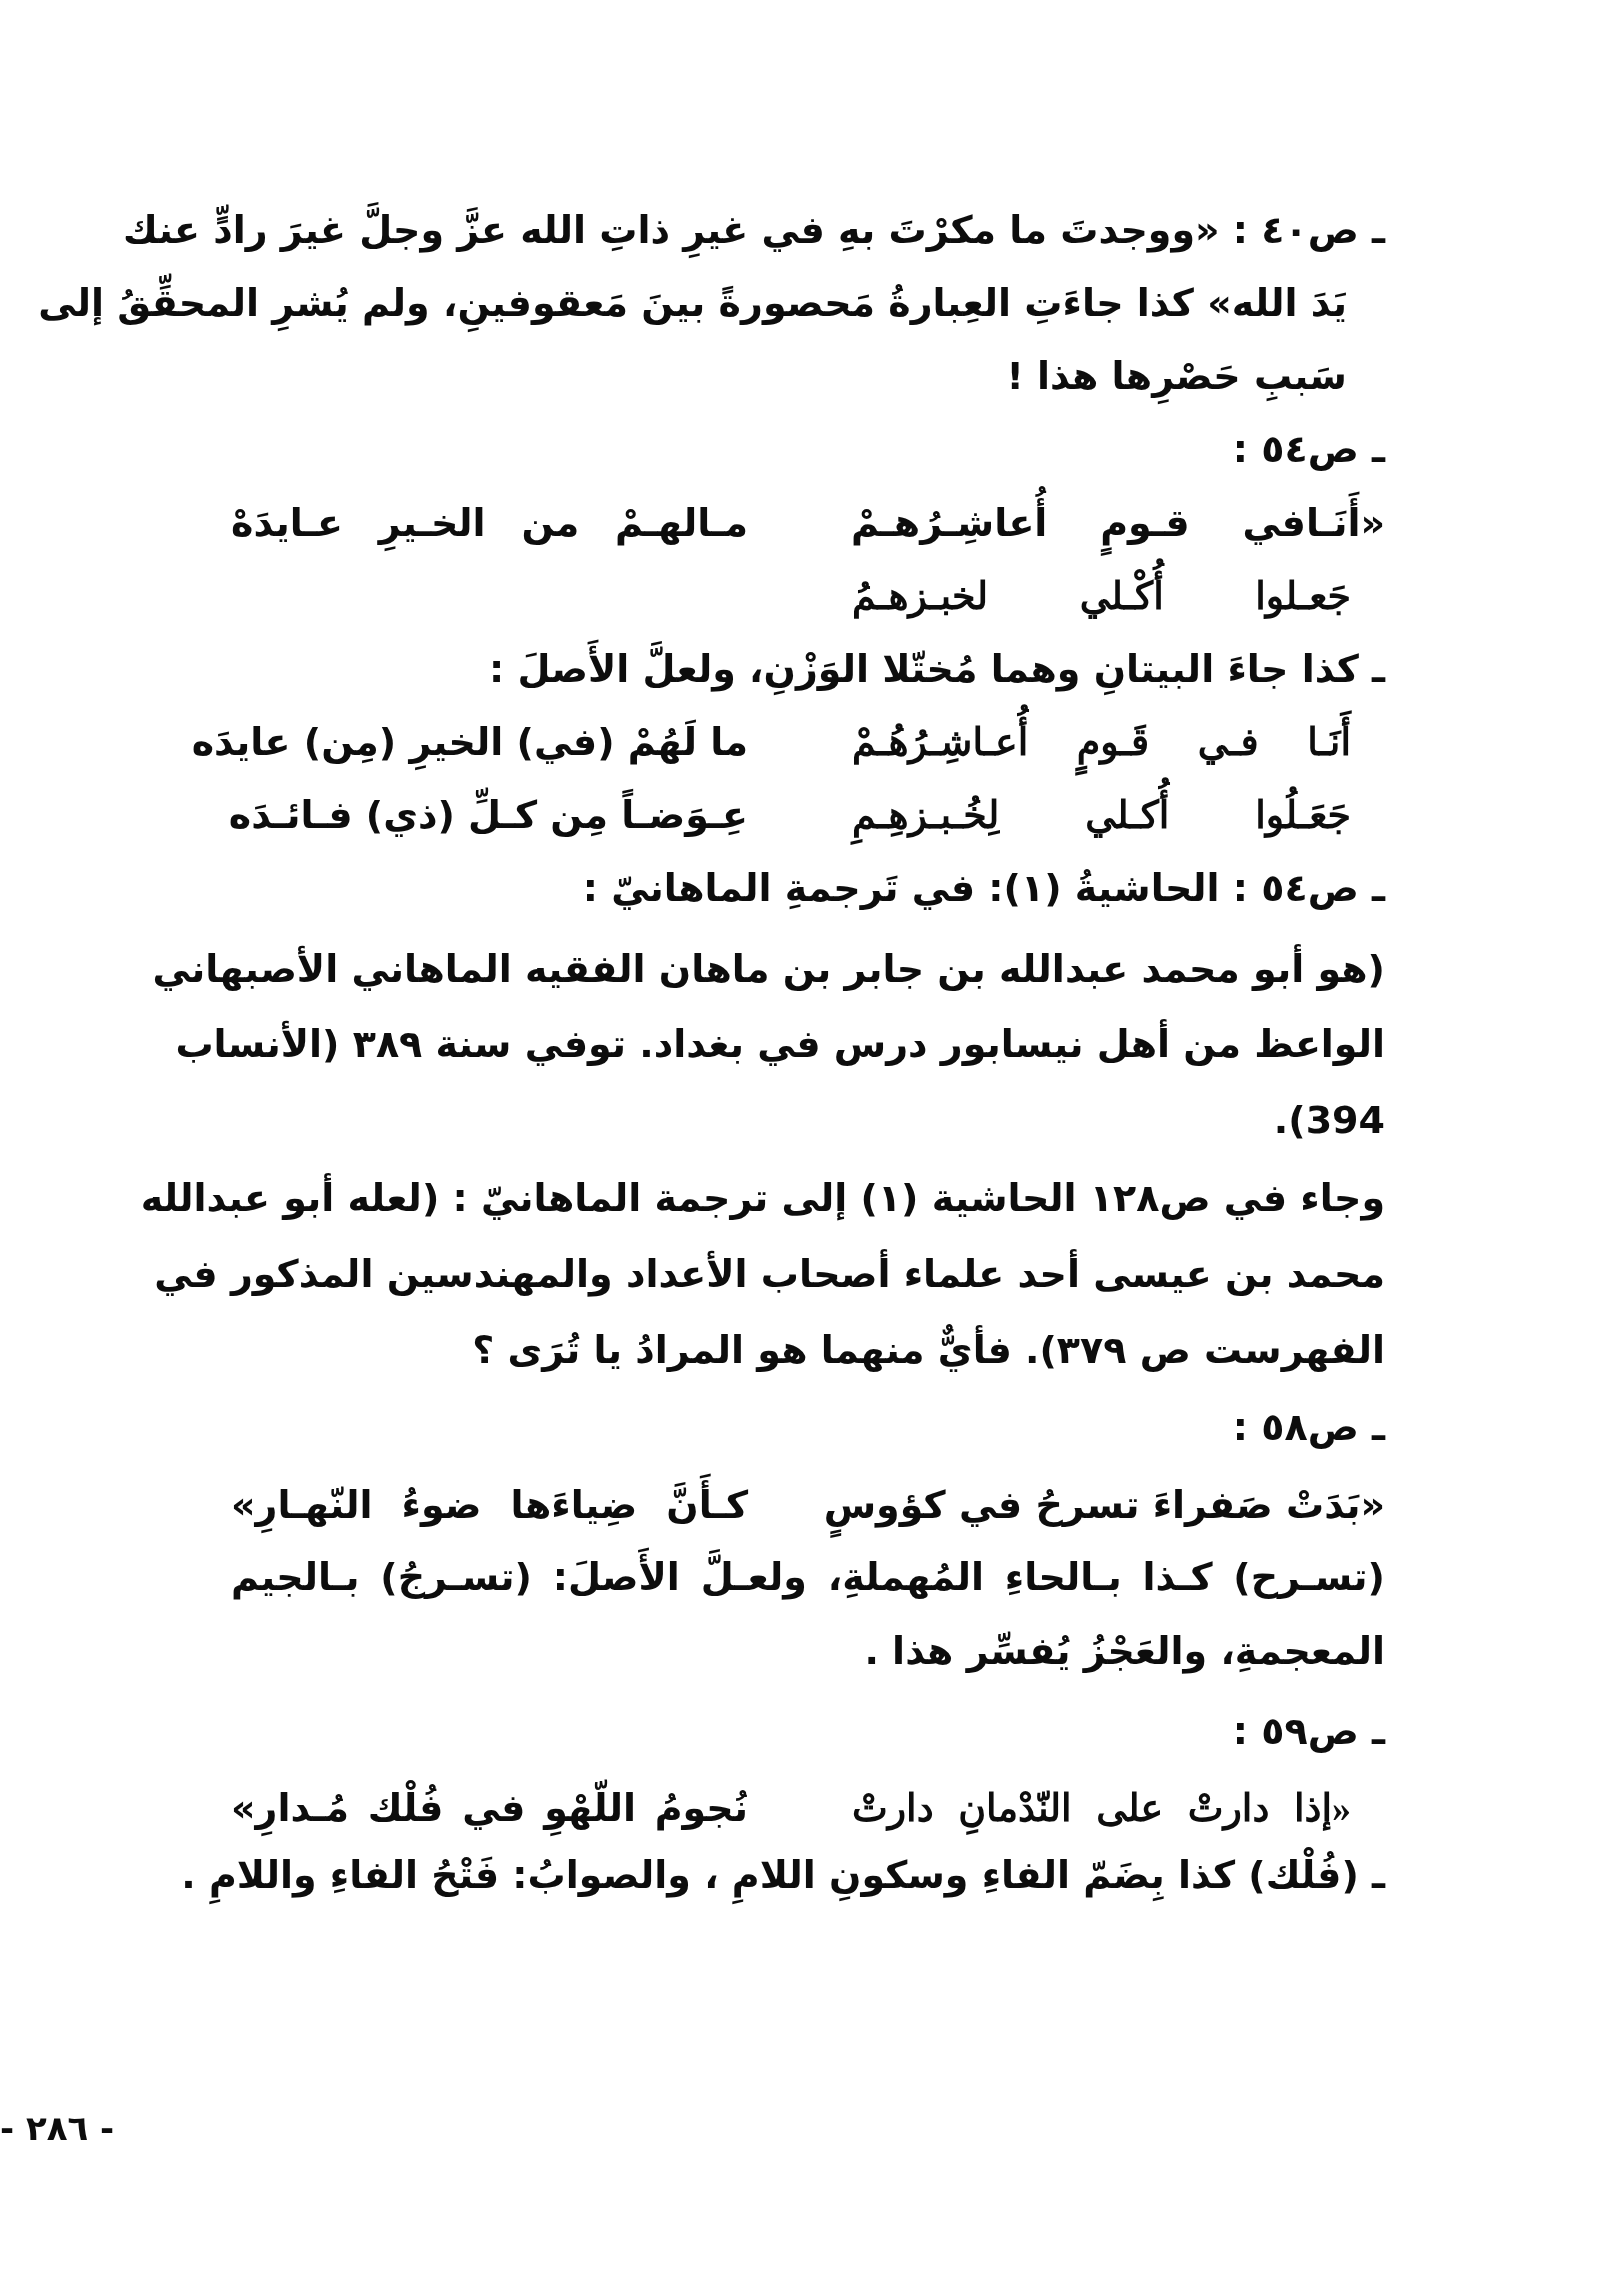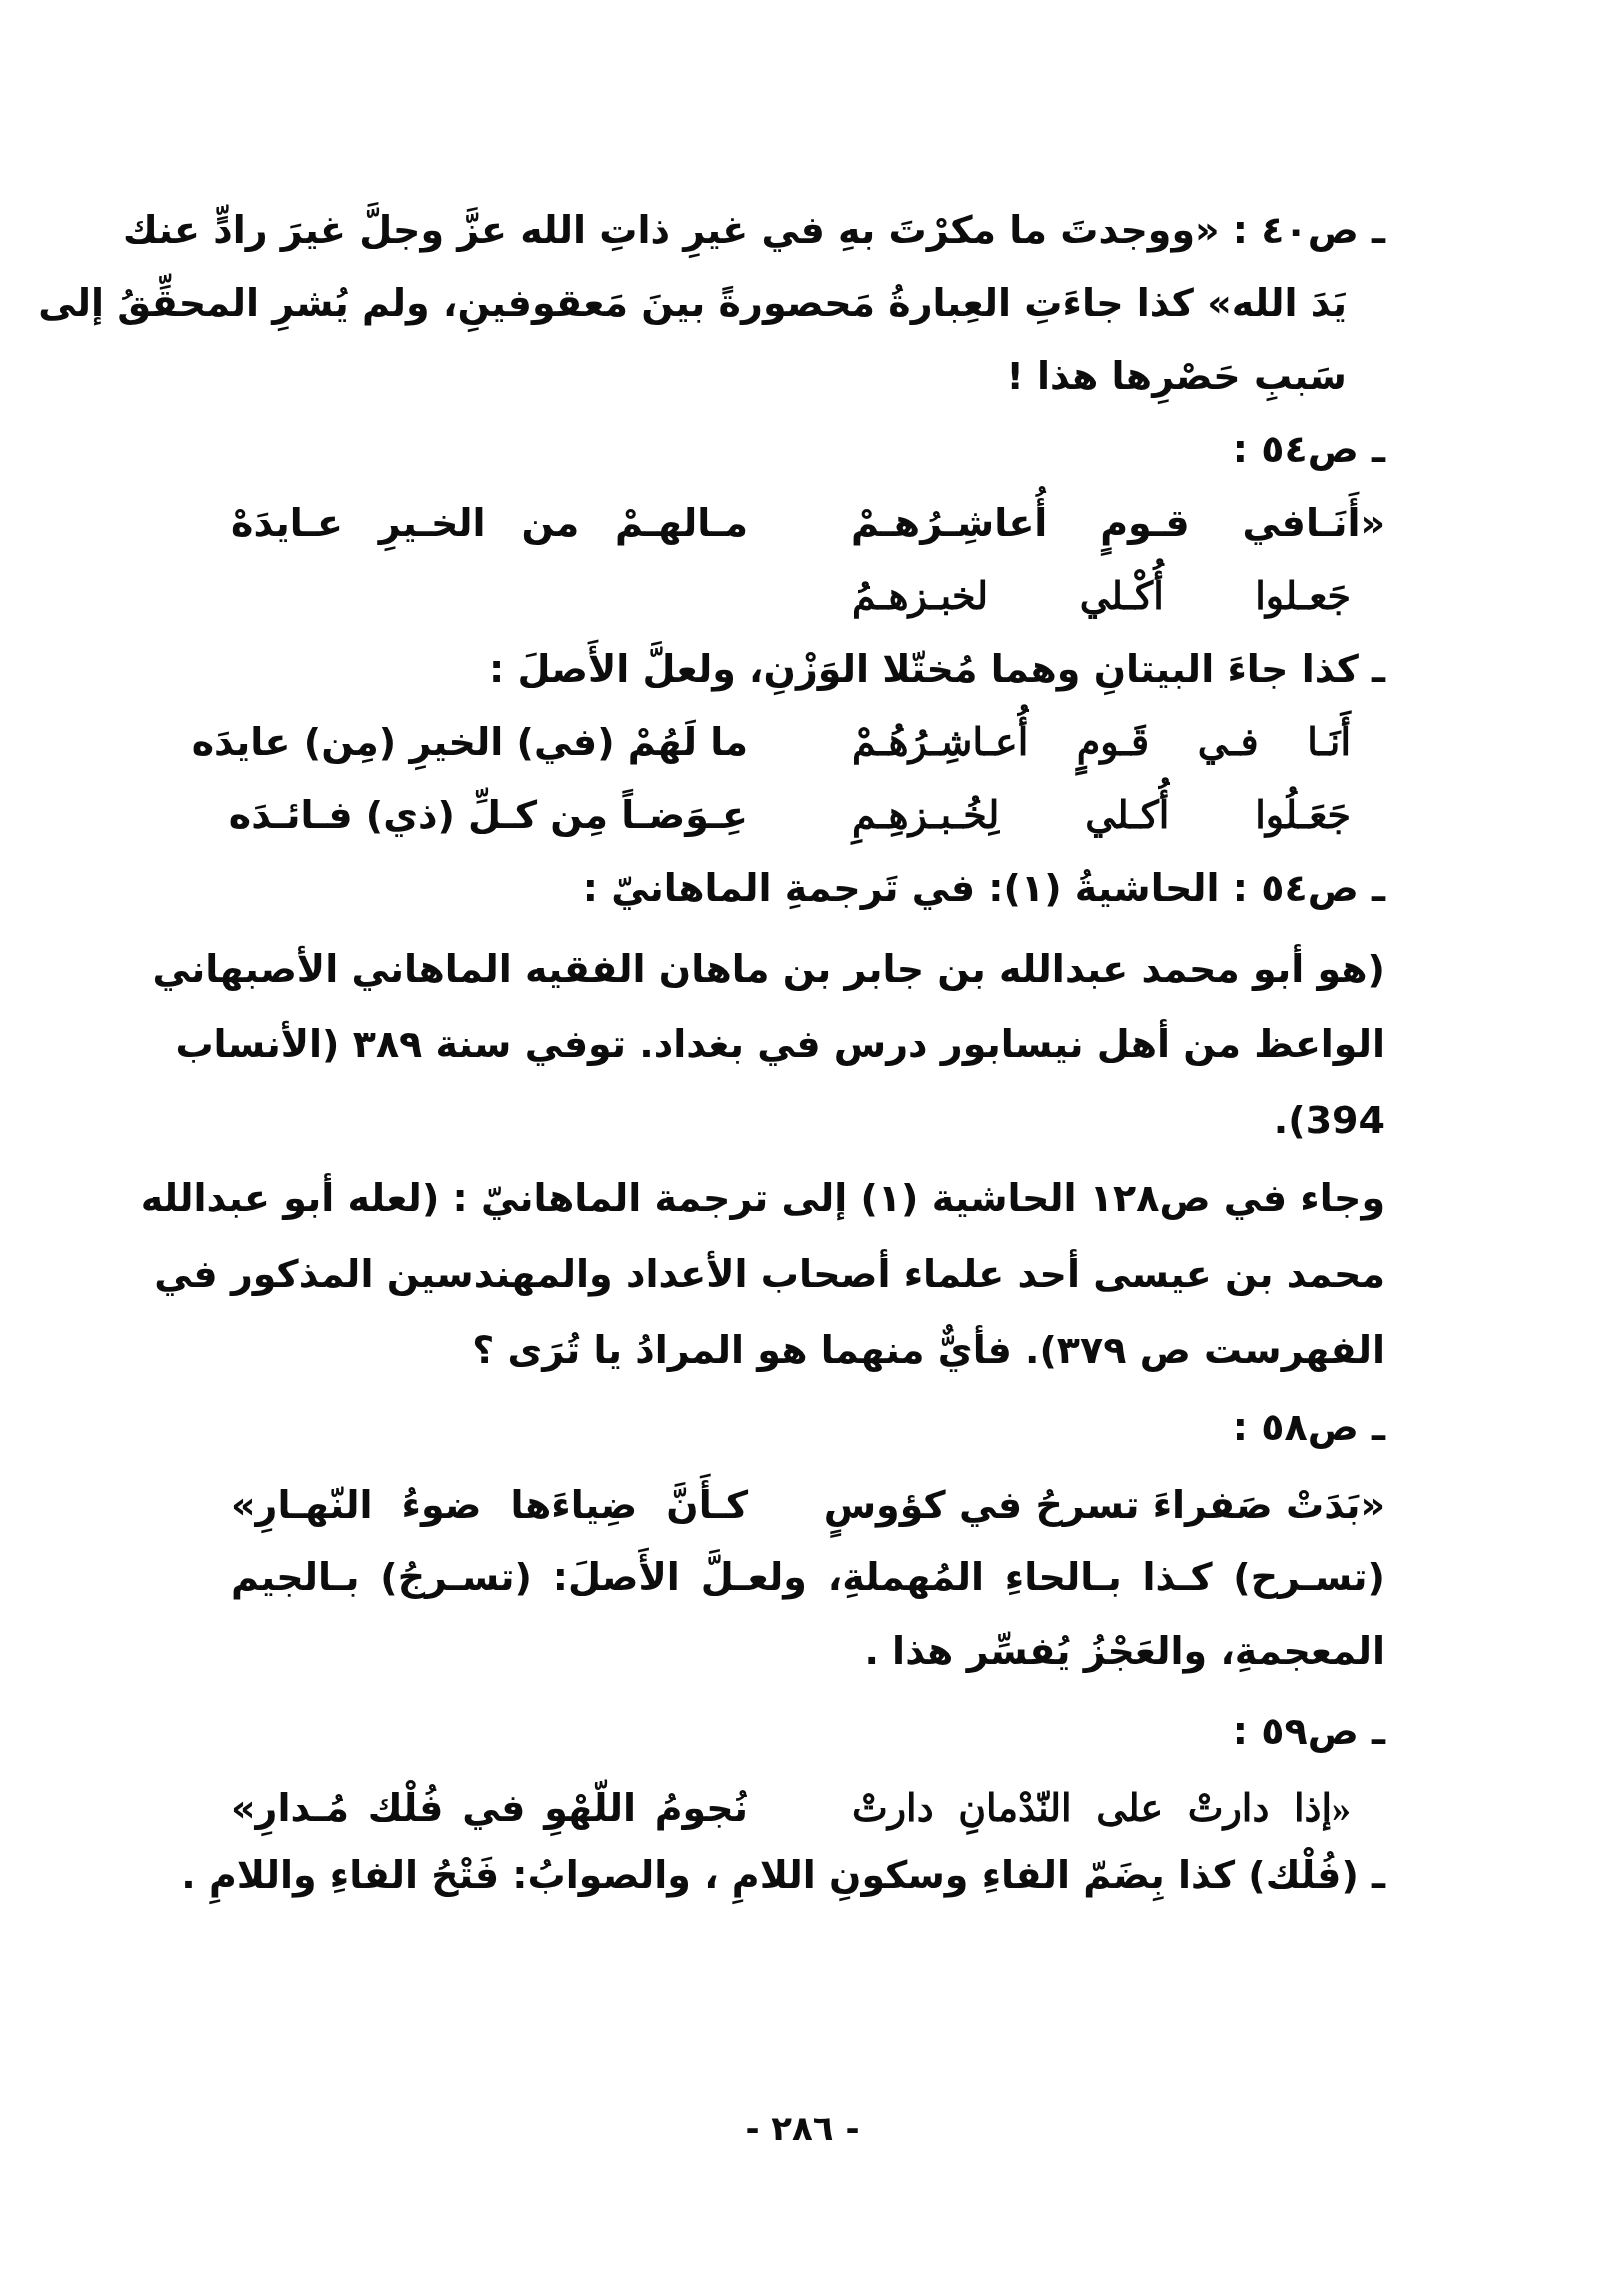--- a/index.html
+++ b/index.html
@@ -60,21 +60,21 @@
     left: 0;
     width: 517px;
     text-align: justify;
     text-align-last: justify;
   }
   .verse.indented .h1 { right: 34px; width: 499px; font-family: Liberation Serif, serif; }
   .page-number {
     position: absolute;
     top: 2108px;
     left: 0; width: 1605px;
-    text-align: center;
+    text-align: left;
     font-size: 34px;
     font-weight: bold;
     direction: rtl;
   }
 </style>
 </head>
 <body>
 
 <div class="page">
 

